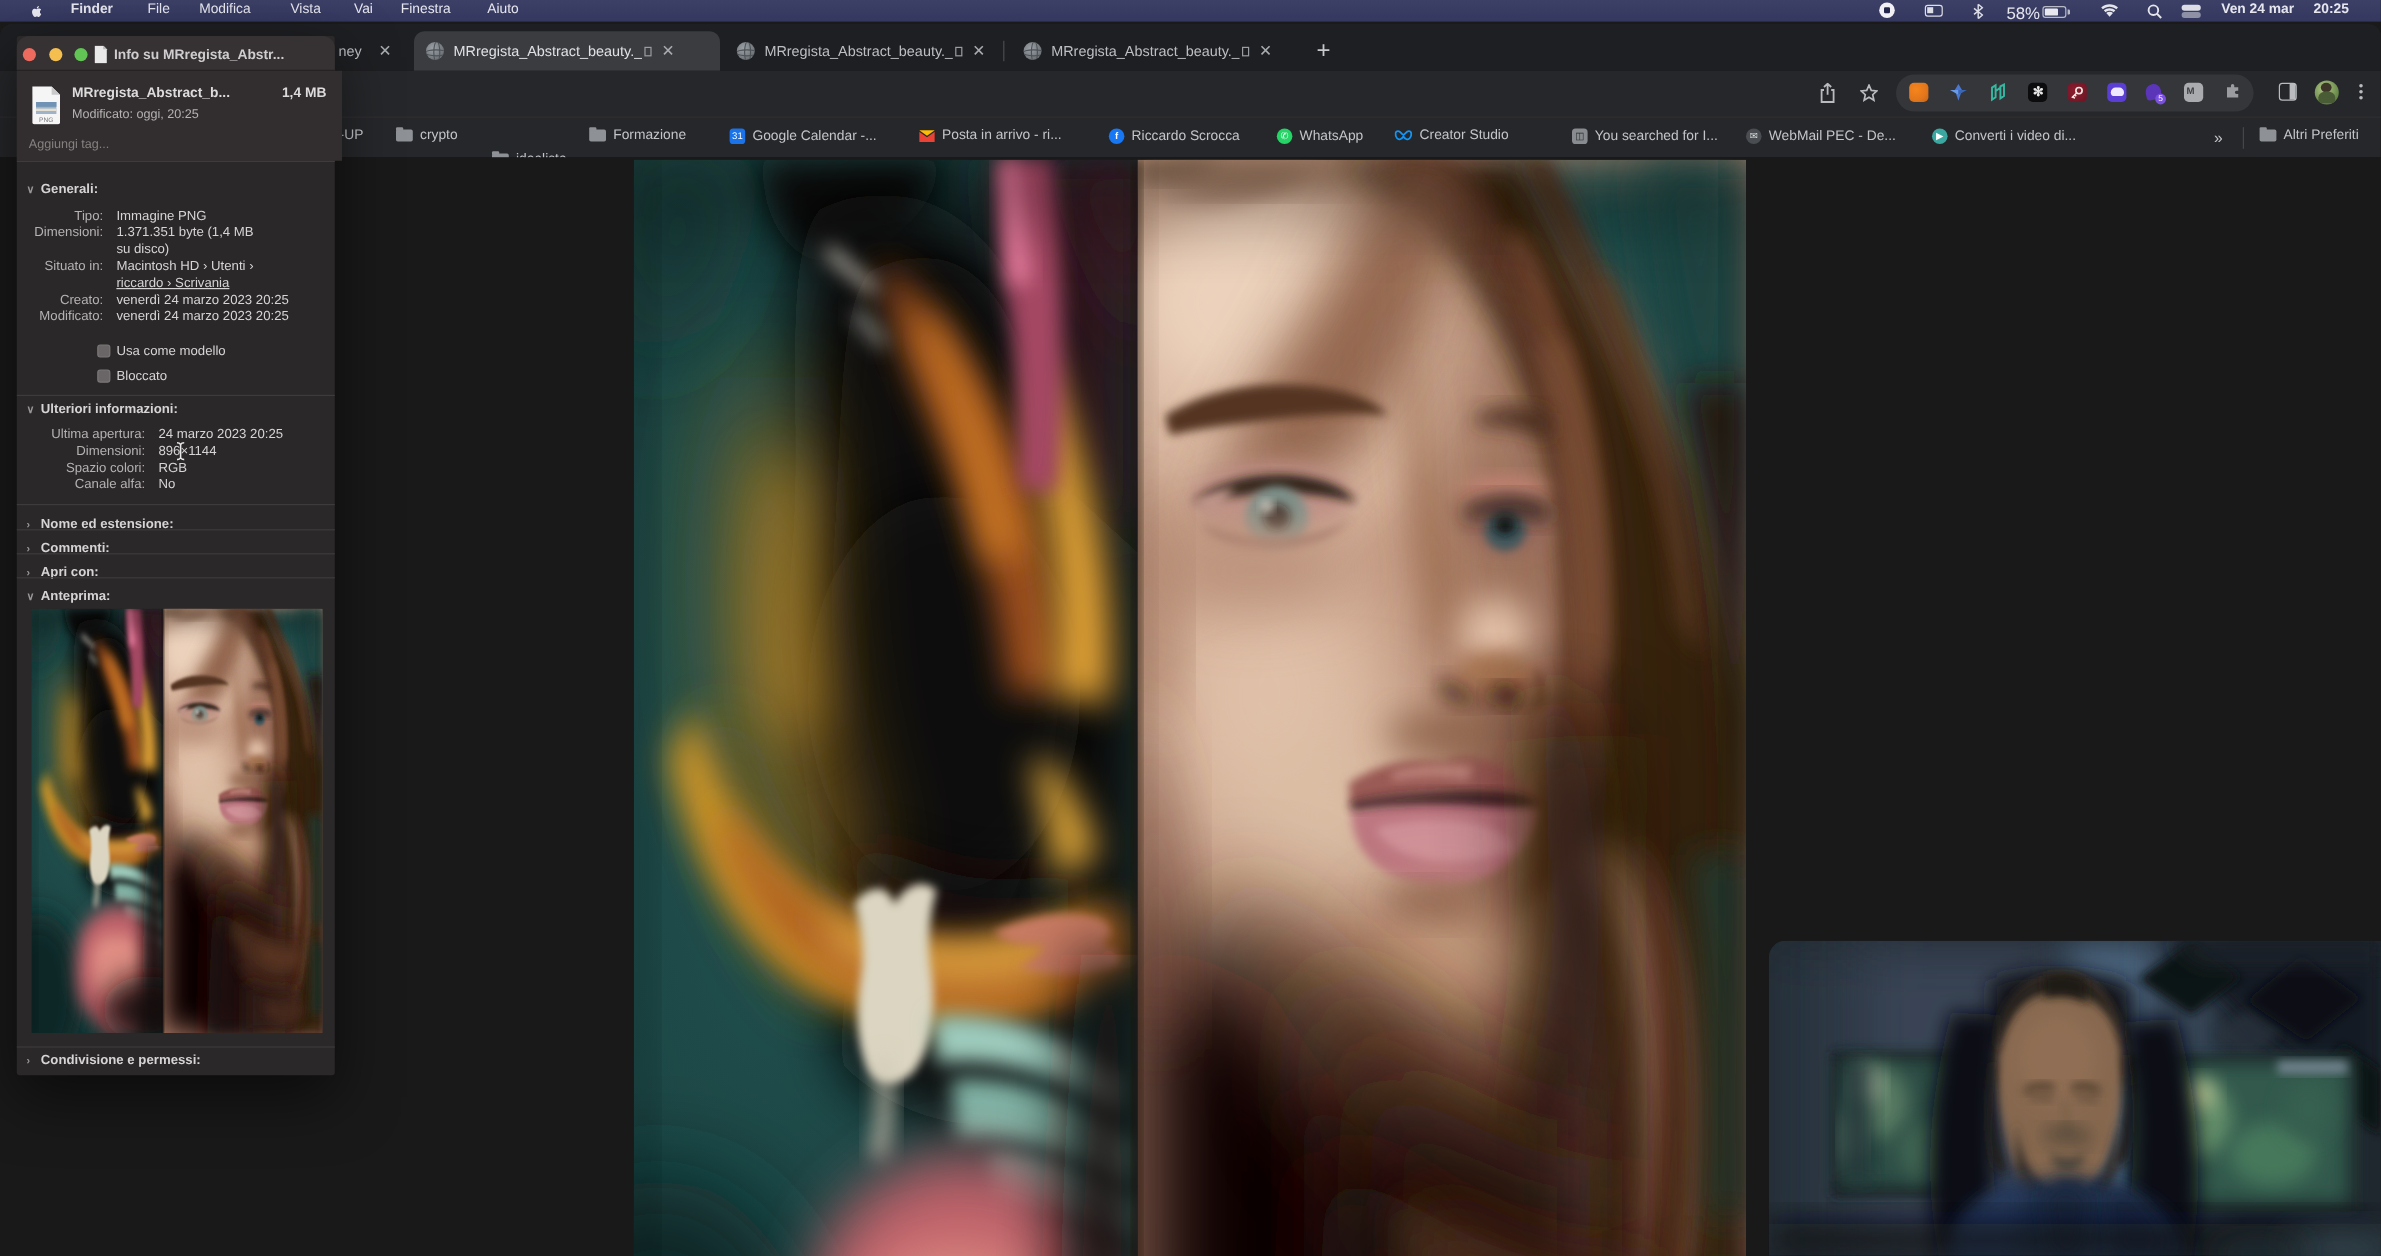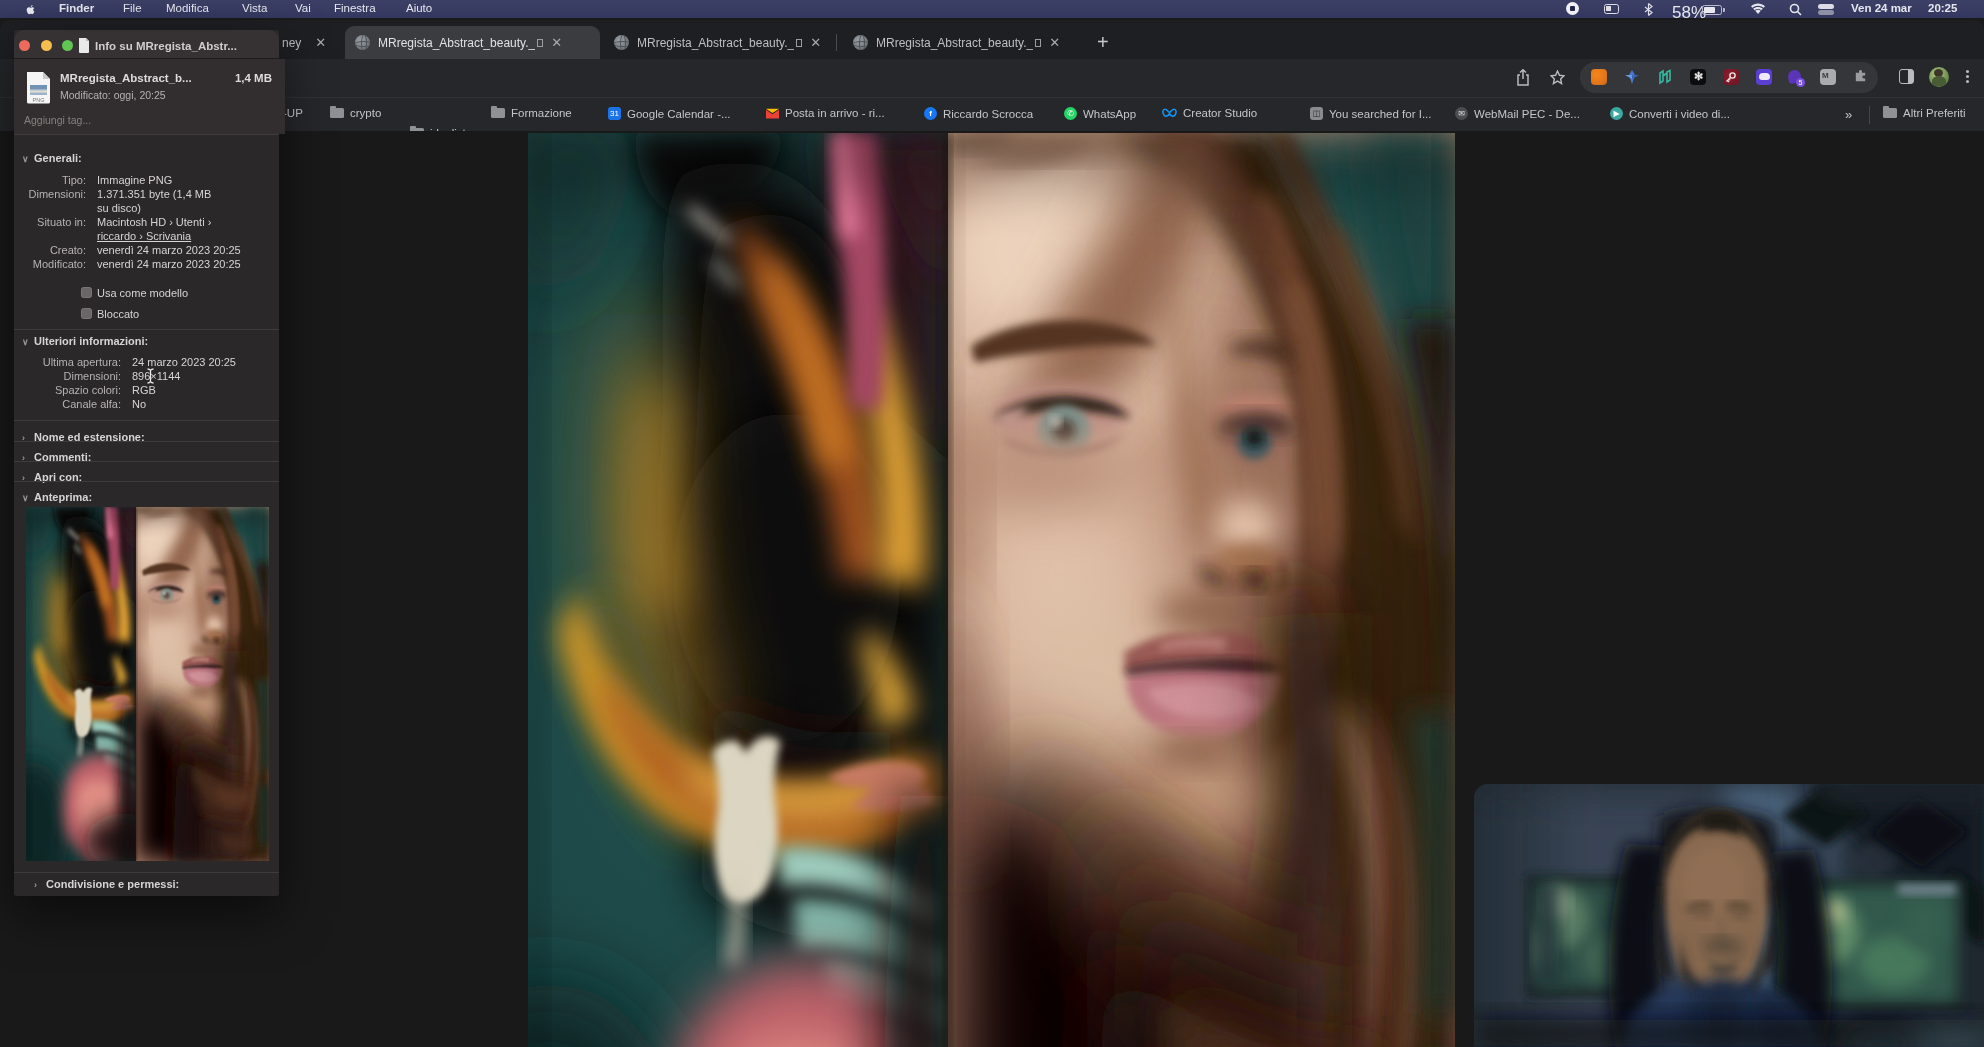--- a/index.html
+++ b/index.html
@@ -74,21 +74,21 @@
   <div class="abs" style="left:295px;top:2px;">Vai</div>
   <div class="abs" style="left:334px;top:2px;">Finestra</div>
   <div class="abs" style="left:406px;top:2px;">Aiuto</div>
   <div class="abs" style="left:1566px;top:2px;width:16px;height:14px;"><span style="display:inline-block;width:13px;height:13px;border-radius:50%;background:#f0f0f5;position:relative;"><span style="position:absolute;left:4px;top:4px;width:5px;height:5px;background:#23264a;border-radius:1px;"></span></span></div>
   <div class="abs" style="left:1604px;top:4px;width:15px;height:10px;border:1.4px solid #dcdde6;border-radius:2.5px;">
       <span style="position:absolute;left:1px;top:1px;width:5px;height:5px;background:#dcdde6;"></span>
     </div>
   <svg class="abs" style="left:1644px;top:2.5px;" width="9" height="13" viewBox="0 0 9 13">
       <path d="M4.5 0.5 L4.5 12.5 M4.5 0.5 L8 3.5 L1 9 M4.5 12.5 L8 9.5 L1 4" stroke="#dcdde6" stroke-width="1.2" fill="none"></path>
     </svg>
-  <div class="abs" style="left:1672px;top:3px;font-size:17px;">58%</div>
+  <div class="abs" style="left:1672px;top:3px;font-size:14px;">58%</div>
   <div class="abs" style="left:1702px;top:4.5px;width:20px;height:10px;border:1px solid #b9bac8;border-radius:2.5px;">
       <span style="position:absolute;left:1px;top:1px;bottom:1px;width:11px;background:#e8e9f0;border-radius:1px;"></span>
       <span style="position:absolute;right:-3.5px;top:2.5px;width:2px;height:4px;background:#b9bac8;border-radius:0 1px 1px 0;"></span>
     </div>
   <svg class="abs" style="left:1750px;top:3px;" width="16" height="12" viewBox="0 0 16 12">
       <path d="M8 11 L5.2 7.8 C6.8 6.4 9.2 6.4 10.8 7.8 Z M3.2 5.6 C5.9 3.3 10.1 3.3 12.8 5.6 L11.4 7.2 C9.5 5.5 6.5 5.5 4.6 7.2 Z M1 3.2 C5 -0.4 11 -0.4 15 3.2 L13.6 4.8 C10.4 2 5.6 2 2.4 4.8 Z" fill="#e4e5ec"></path>
     </svg>
   <svg class="abs" style="left:1789px;top:2.5px;" width="13" height="13" viewBox="0 0 13 13">
       <circle cx="5.5" cy="5.5" r="4" stroke="#e4e5ec" stroke-width="1.6" fill="none"></circle>
       <path d="M8.5 8.5 L12 12" stroke="#e4e5ec" stroke-width="1.6"></path>
@@ -532,14 +532,14 @@
   <div class="hr" style="top:431px;"></div>
   <div class="row sect" style="left:8px;top:441px;"><span class="chev">›</span>Apri con:</div>
   <div class="hr" style="top:451px;"></div>
   <div class="row sect" style="left:8px;top:461px;"><span class="chev">∨</span>Anteprima:</div>
   <div class="abs" style="left:12px;top:477px;width:243px;height:354px;overflow:hidden;">
     <svg width="243" height="354" viewBox="0 0 896 1144" preserveAspectRatio="none">
         <use href="#art"></use>
       </svg>
   </div>
   <div class="hr" style="top:842px;"></div>
-  <div class="row sect" style="left:20px;top:848px;"><span class="chev">›</span>Condivisione e permessi:</div>
+  <div class="row sect" style="left:8px;top:848px;"><span class="chev">›</span>Condivisione e permessi:</div>
 </div>
 
 </body></html>

